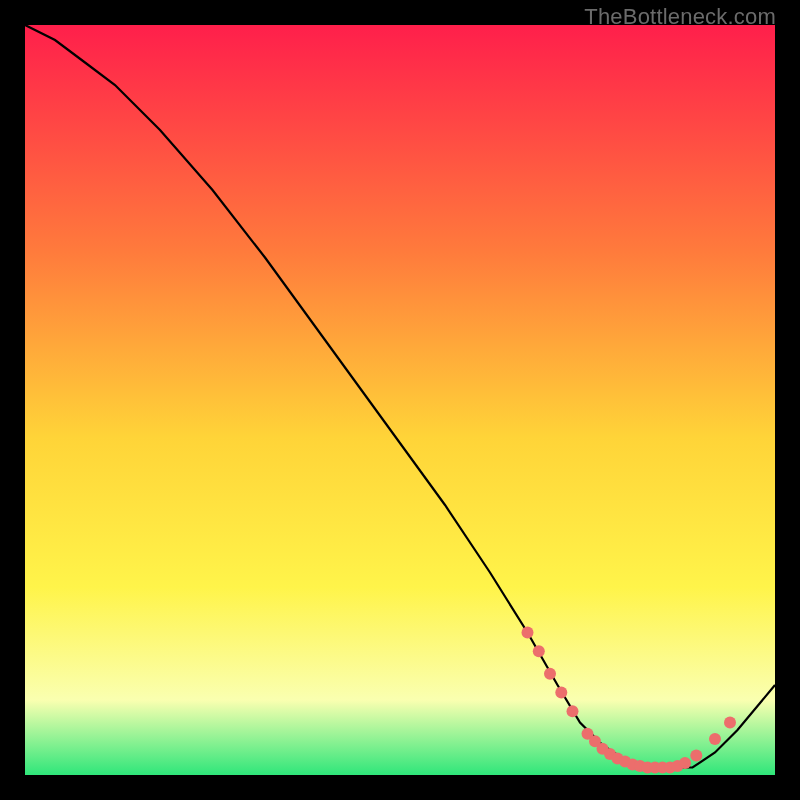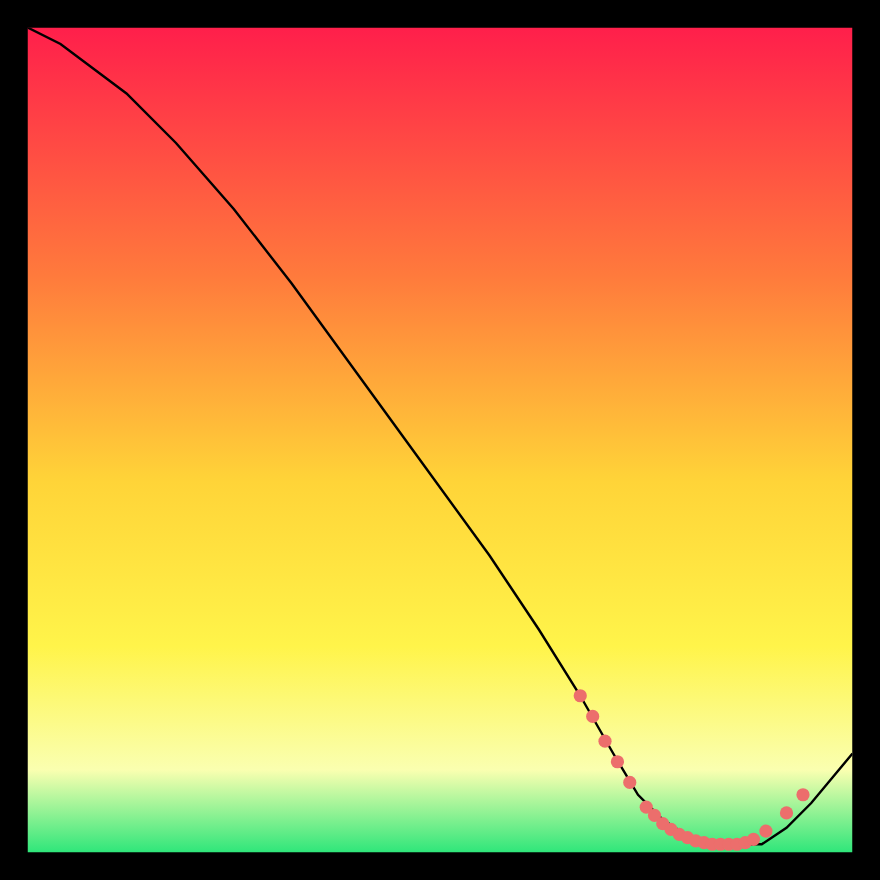--- a/index.html
+++ b/index.html
@@ -81,14 +81,15 @@
           <circle cx="645.0" cy="742.5" r="6" class="marker" style="fill: rgb(236, 110, 108);"></circle>
           <circle cx="652.5" cy="741.0" r="6" class="marker" style="fill: rgb(236, 110, 108);"></circle>
           <circle cx="660.0" cy="738.0" r="6" class="marker" style="fill: rgb(236, 110, 108);"></circle>
           <circle cx="671.3" cy="730.5" r="6" class="marker" style="fill: rgb(236, 110, 108);"></circle>
           <circle cx="690.0" cy="714.0" r="6" class="marker" style="fill: rgb(236, 110, 108);"></circle>
           <circle cx="705.0" cy="697.5" r="6" class="marker" style="fill: rgb(236, 110, 108);"></circle>
         </g>
     </svg>
   </div>
 
+  <div class="watermark">TheBottleneck.com</div>
 
 </div>
 
 </body></html>

